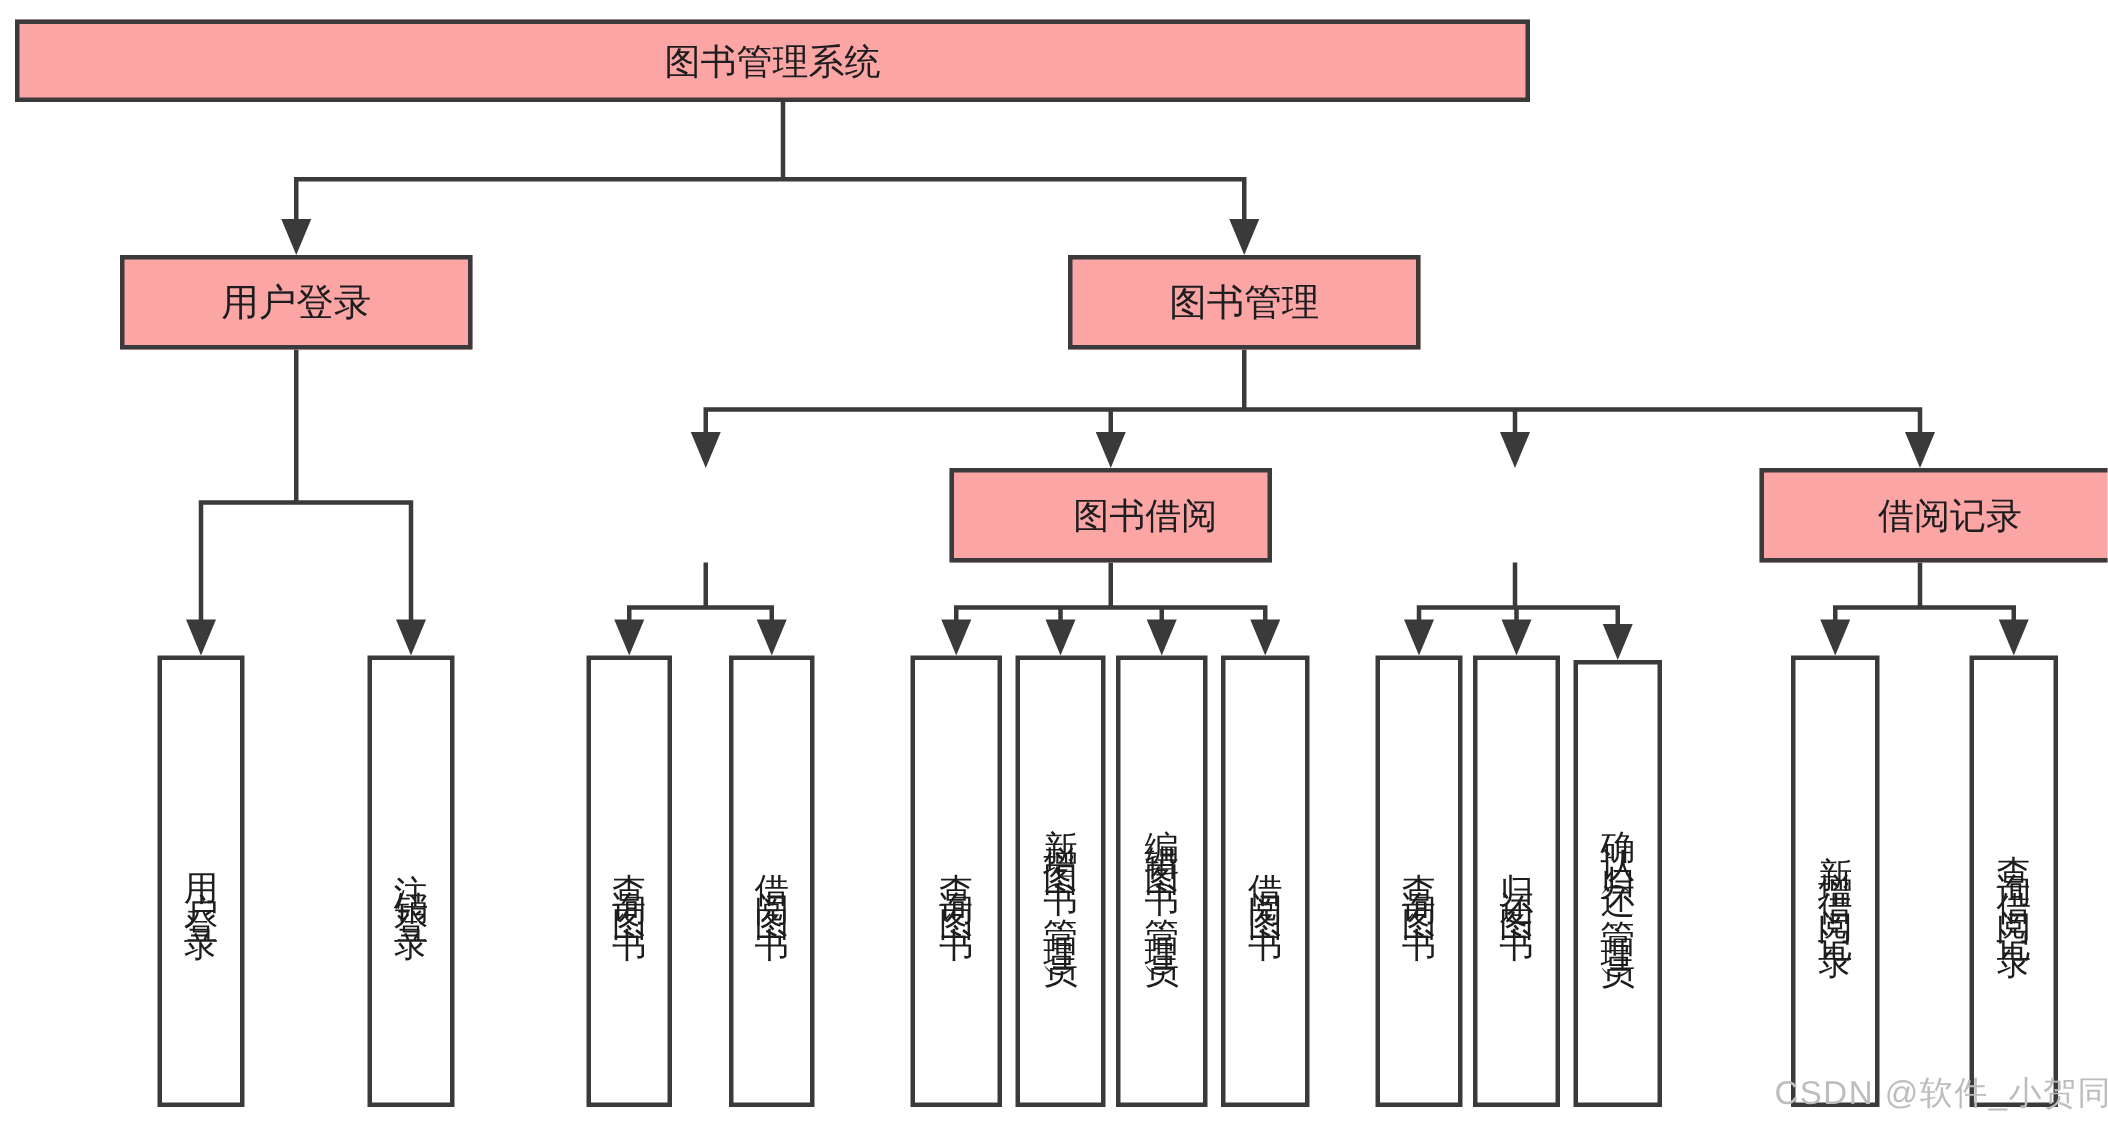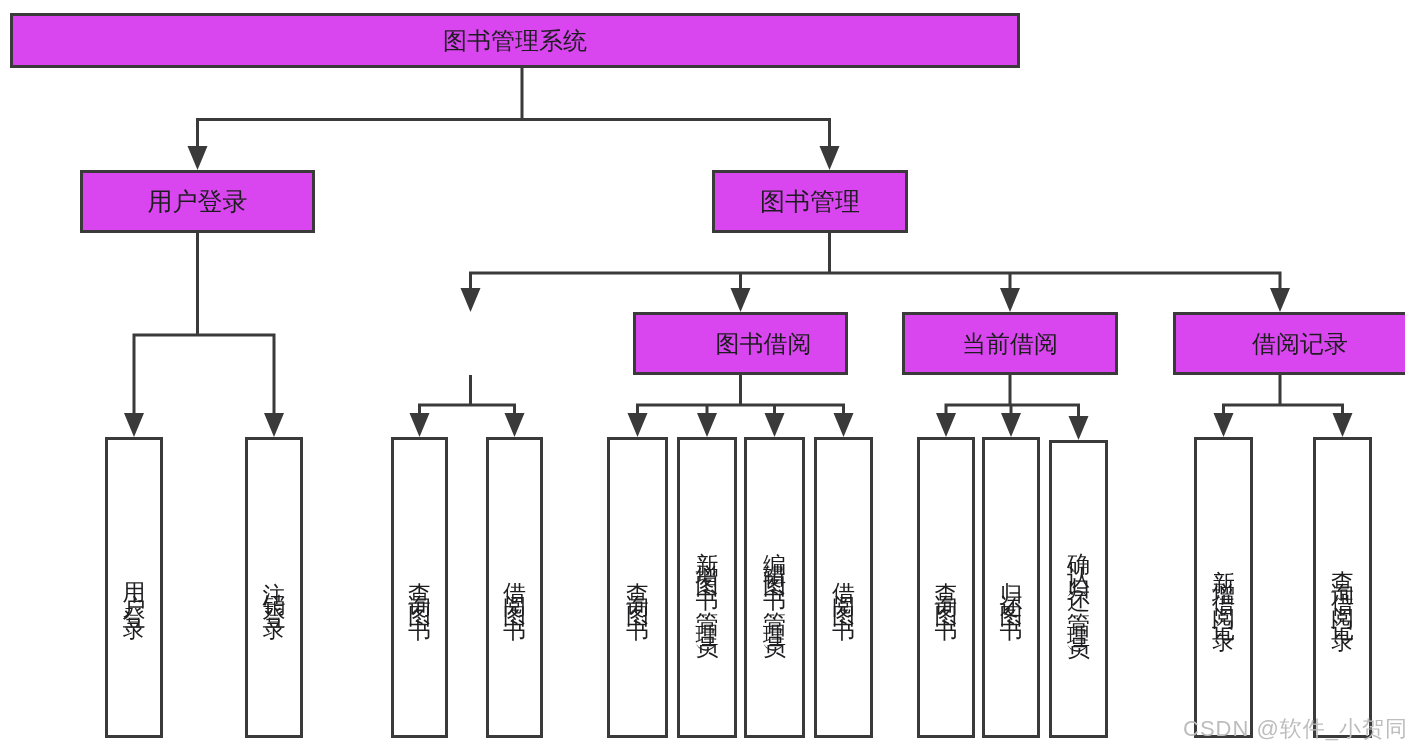--- a/index.html
+++ b/index.html
@@ -1,21 +1,21 @@
 <!DOCTYPE html>
 <html style="--c-line: #3a3a3a; --c-text: #1d1d1f; --c-watermark: #bdbdbd; --c-bg: #ffffff;"><head>
 <meta charset="utf-8">
 <style>
   :root { --c-line:#3a3a3a; --c-text:#1d1d1f; --c-watermark:#bdbdbd; --c-bg:#ffffff; }
   * { margin:0; padding:0; box-sizing:border-box; }
   body { background:var(--c-bg); font-family:"Liberation Sans","DejaVu Sans",sans-serif; }
   .canvas { position:relative; width:1405px; height:747px; background:var(--c-bg); overflow:hidden; }
   .wires { position:absolute; left:0; top:0; color:var(--c-line); }
   .node {
-    position:absolute; background:#d946ef; border:3px solid var(--c-line);
+    position:absolute; background:#fca5a5; border:3px solid var(--c-line);
     display:flex; align-items:center; justify-content:center;
     color:var(--c-text);
     text-align:center;
   }
   .node-root  { font-size:24px; }
   .node-l2    { font-size:25px; }
   .node-l3    { font-size:24px; }
   .leaf {
     position:absolute; background:#fff; border:3px solid var(--c-line);
     display:flex; align-items:center; justify-content:center;
@@ -93,29 +93,26 @@
     </g>
   </svg>
 
   <div class="node node-root" style="left:10px; top:13px; width:1010px; height:55px;">
     <span>图书管理系统</span>
   </div>
 
   <div class="node node-l2" style="left:80px; top:170px; width:235px; height:63px;">
     <span>用户登录</span>
   </div>
-  <div class="node node-l2" style="left:712px; top:170px; width:196px; height:63px;">
+  <div class="node node-l2" style="left:712px; top:170px; width:235px; height:63px;">
     <span>图书管理</span>
   </div>
 
   <div class="node node-l3" style="left:633px; top:312px; width:215px; height:63px;padding-left:46px;">
     <span>图书借阅</span>
-  </div>
-  <div class="node node-l3" style="left:902px; top:312px; width:216px; height:63px;">
-    <span>当前借阅</span>
   </div>
   <div class="node node-l3" style="left:1173px; top:312px; width:254px; height:63px;">
     <span>借阅记录</span>
   </div>
 
   <div class="leaf" style="left:105px; top:437px; width:58px; height:301px;">
     <span class="vtext">用户登录</span>
   </div>
   <div class="leaf" style="left:245px; top:437px; width:58px; height:301px;">
     <span class="vtext">注销登录</span>

